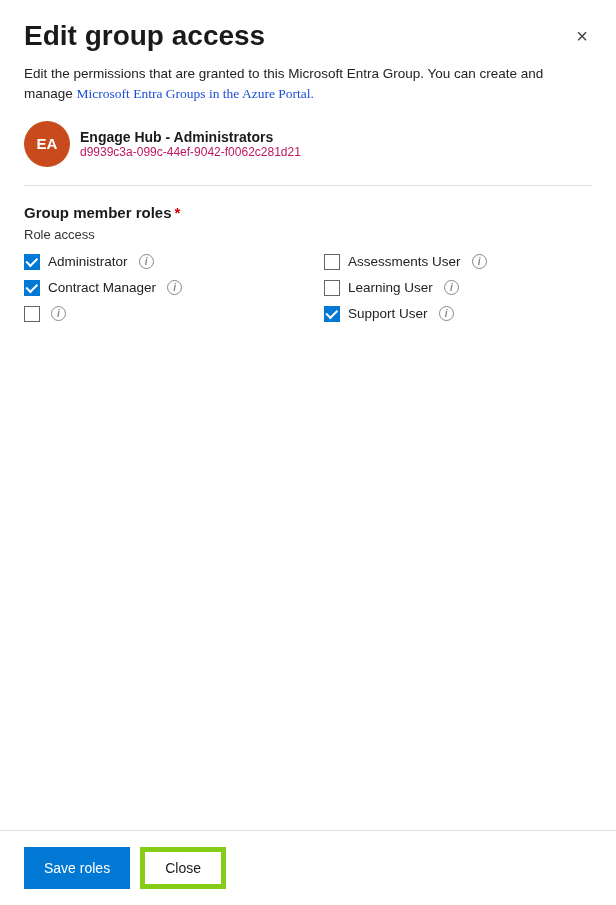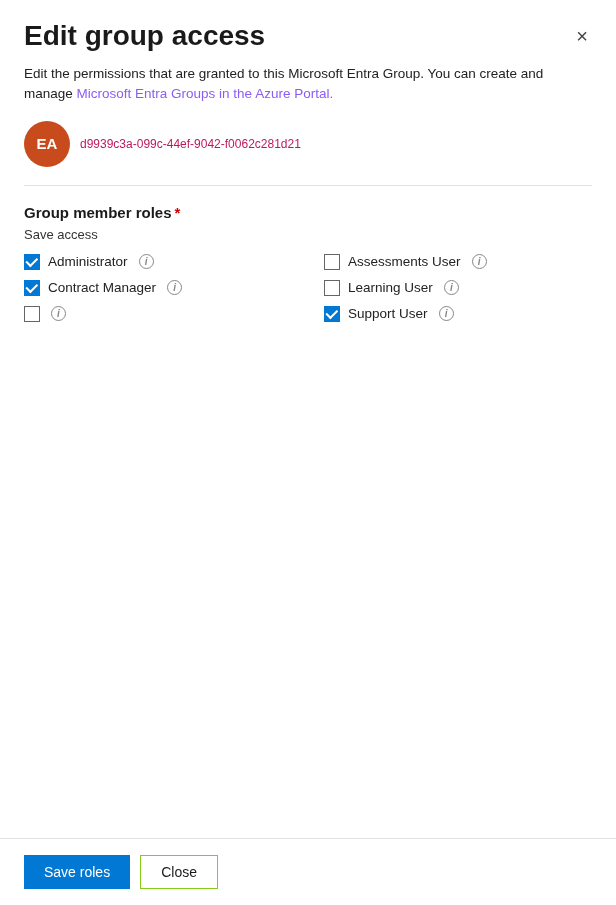--- a/index.html
+++ b/index.html
@@ -44,22 +44,23 @@
       padding: 0 24px;
       flex: 1;
     }
     .description {
       font-size: 13.5px;
       color: #222;
       line-height: 1.5;
       margin-bottom: 16px;
     }
     .description a {
-      color: #8b5cf6;
+      color: #1d4ed8;
       text-decoration: none;
+      font-family: Liberation Serif, serif;
     }
     .group-info {
       display: flex;
       align-items: center;
       gap: 10px;
       margin-bottom: 18px;
     }
     .avatar {
       width: 46px;
       height: 46px;
@@ -171,21 +172,21 @@
       color: #fff;
       border: none;
       padding: 8px 20px;
       font-size: 14px;
       cursor: pointer;
       font-weight: 500;
     }
     .btn-close {
       background: #fff;
       color: #1a1a1a;
-      border: 1px solid #84cc16;
+      border: 5px solid #84cc16;
       padding: 8px 20px;
       font-size: 14px;
       cursor: pointer;
       font-weight: 500;
     }
     .spacer { flex: 1; }
   </style>
 </head>
 <body>
 
@@ -198,31 +199,32 @@
 
   <div class="dialog-body">
 
     <p class="description">
       <span>Edit the permissions that are granted to this Microsoft Entra Group. You can create and manage </span><a href="#">Microsoft Entra Groups in the Azure Portal.</a>
     </p>
 
     <div class="group-info">
       <div class="avatar">EA</div>
       <div class="group-details">
+        <span class="group-name">Engage Hub - Administrators</span>
         <span class="group-id">d9939c3a-099c-44ef-9042-f0062c281d21</span>
       </div>
     </div>
 
     <hr class="divider">
 
     <div>
       <div class="section-title">
         <span>Group member roles</span><span class="required-star">*</span>
       </div>
-      <div class="role-access-label">Save access</div>
+      <div class="role-access-label">Role access</div>
 
       <div class="roles-grid">
 
         <div class="role-item">
           <div class="checkbox-custom checked"></div>
           <span>Administrator</span>
           <span class="info-icon">i</span>
         </div>
 
         <div class="role-item">

